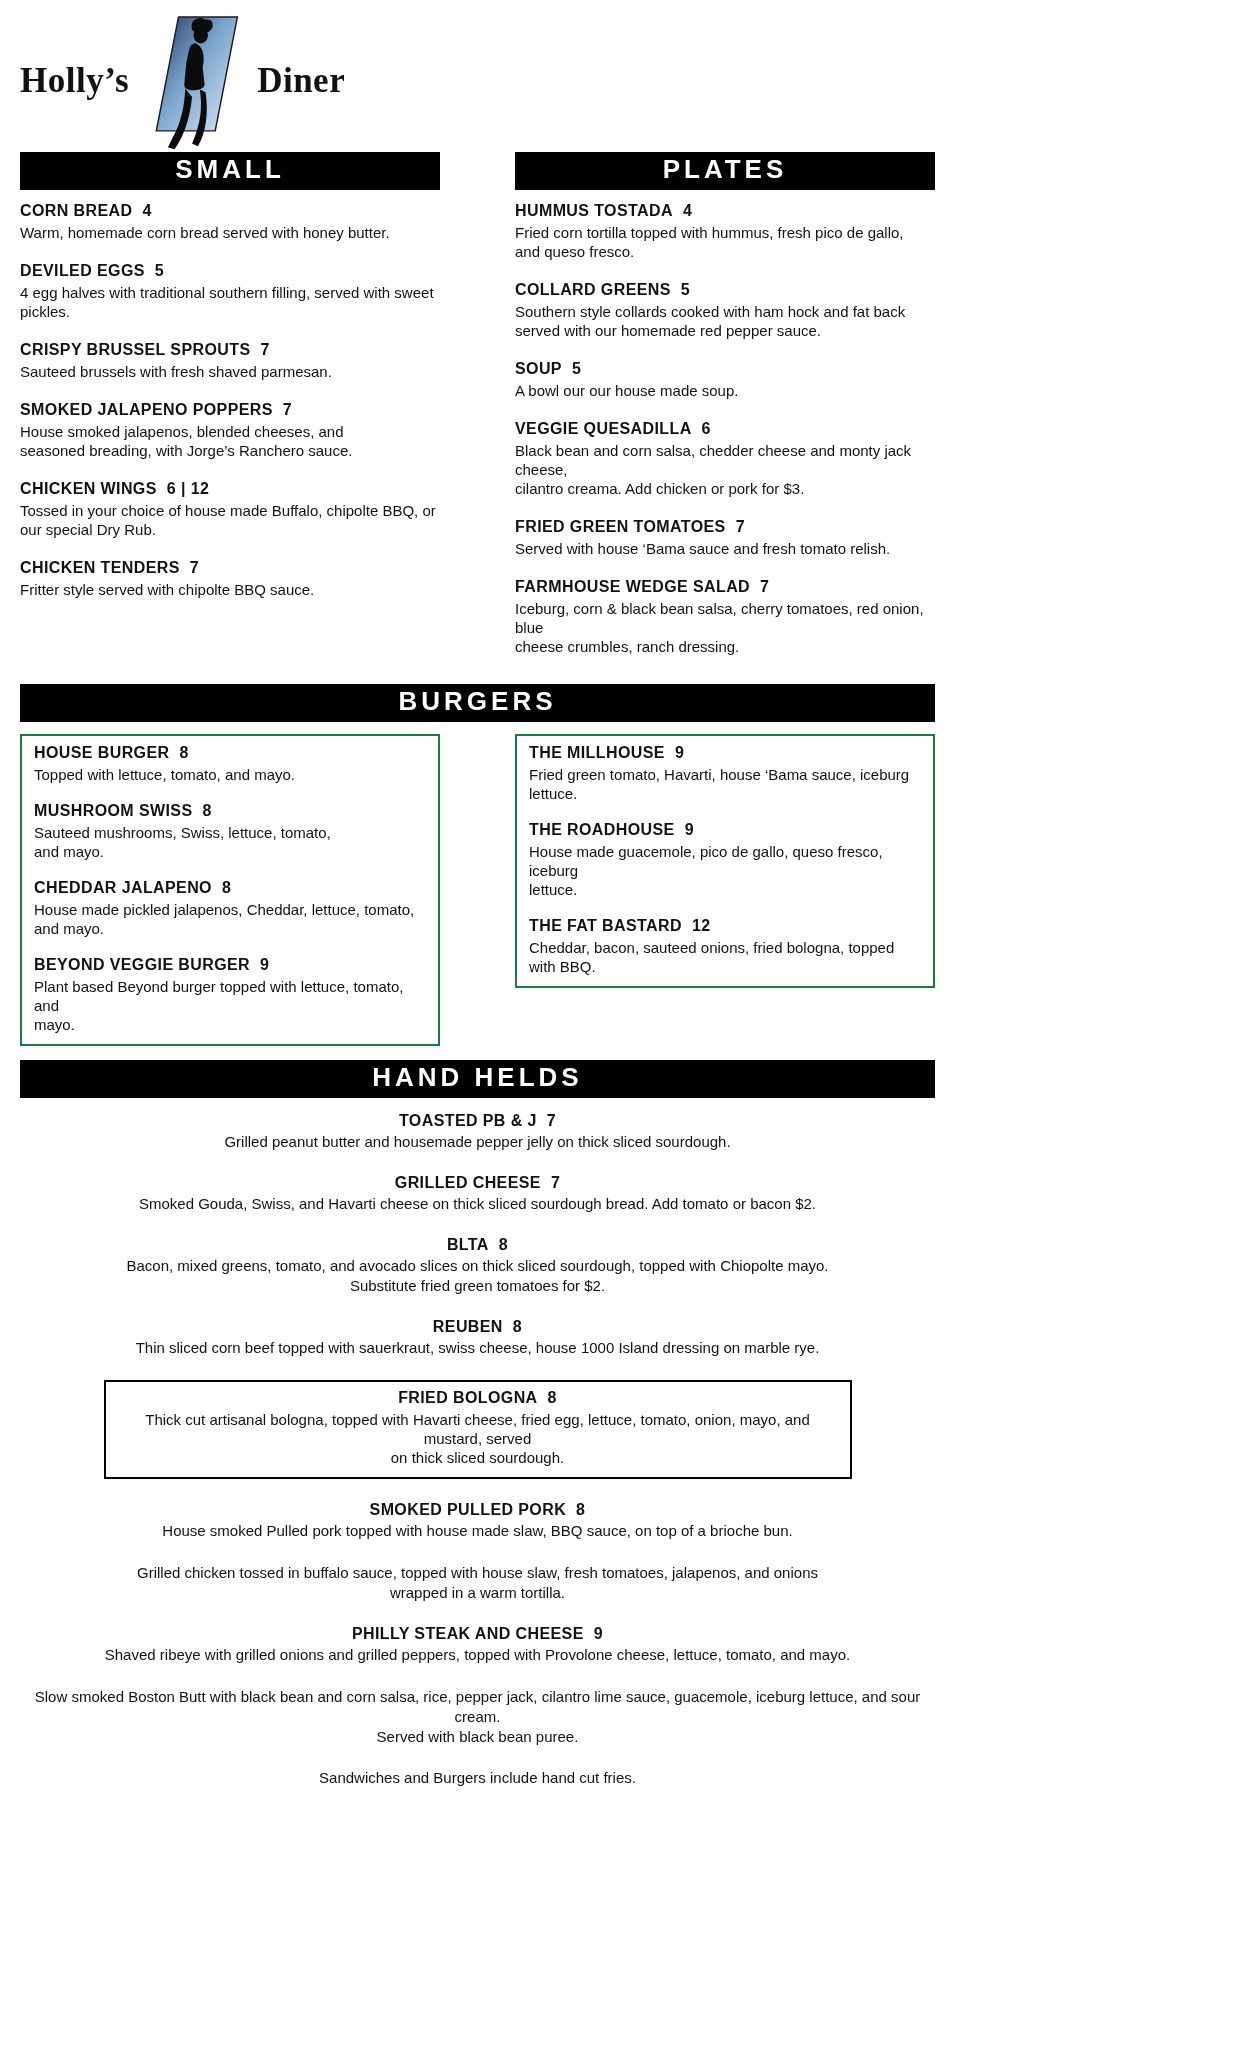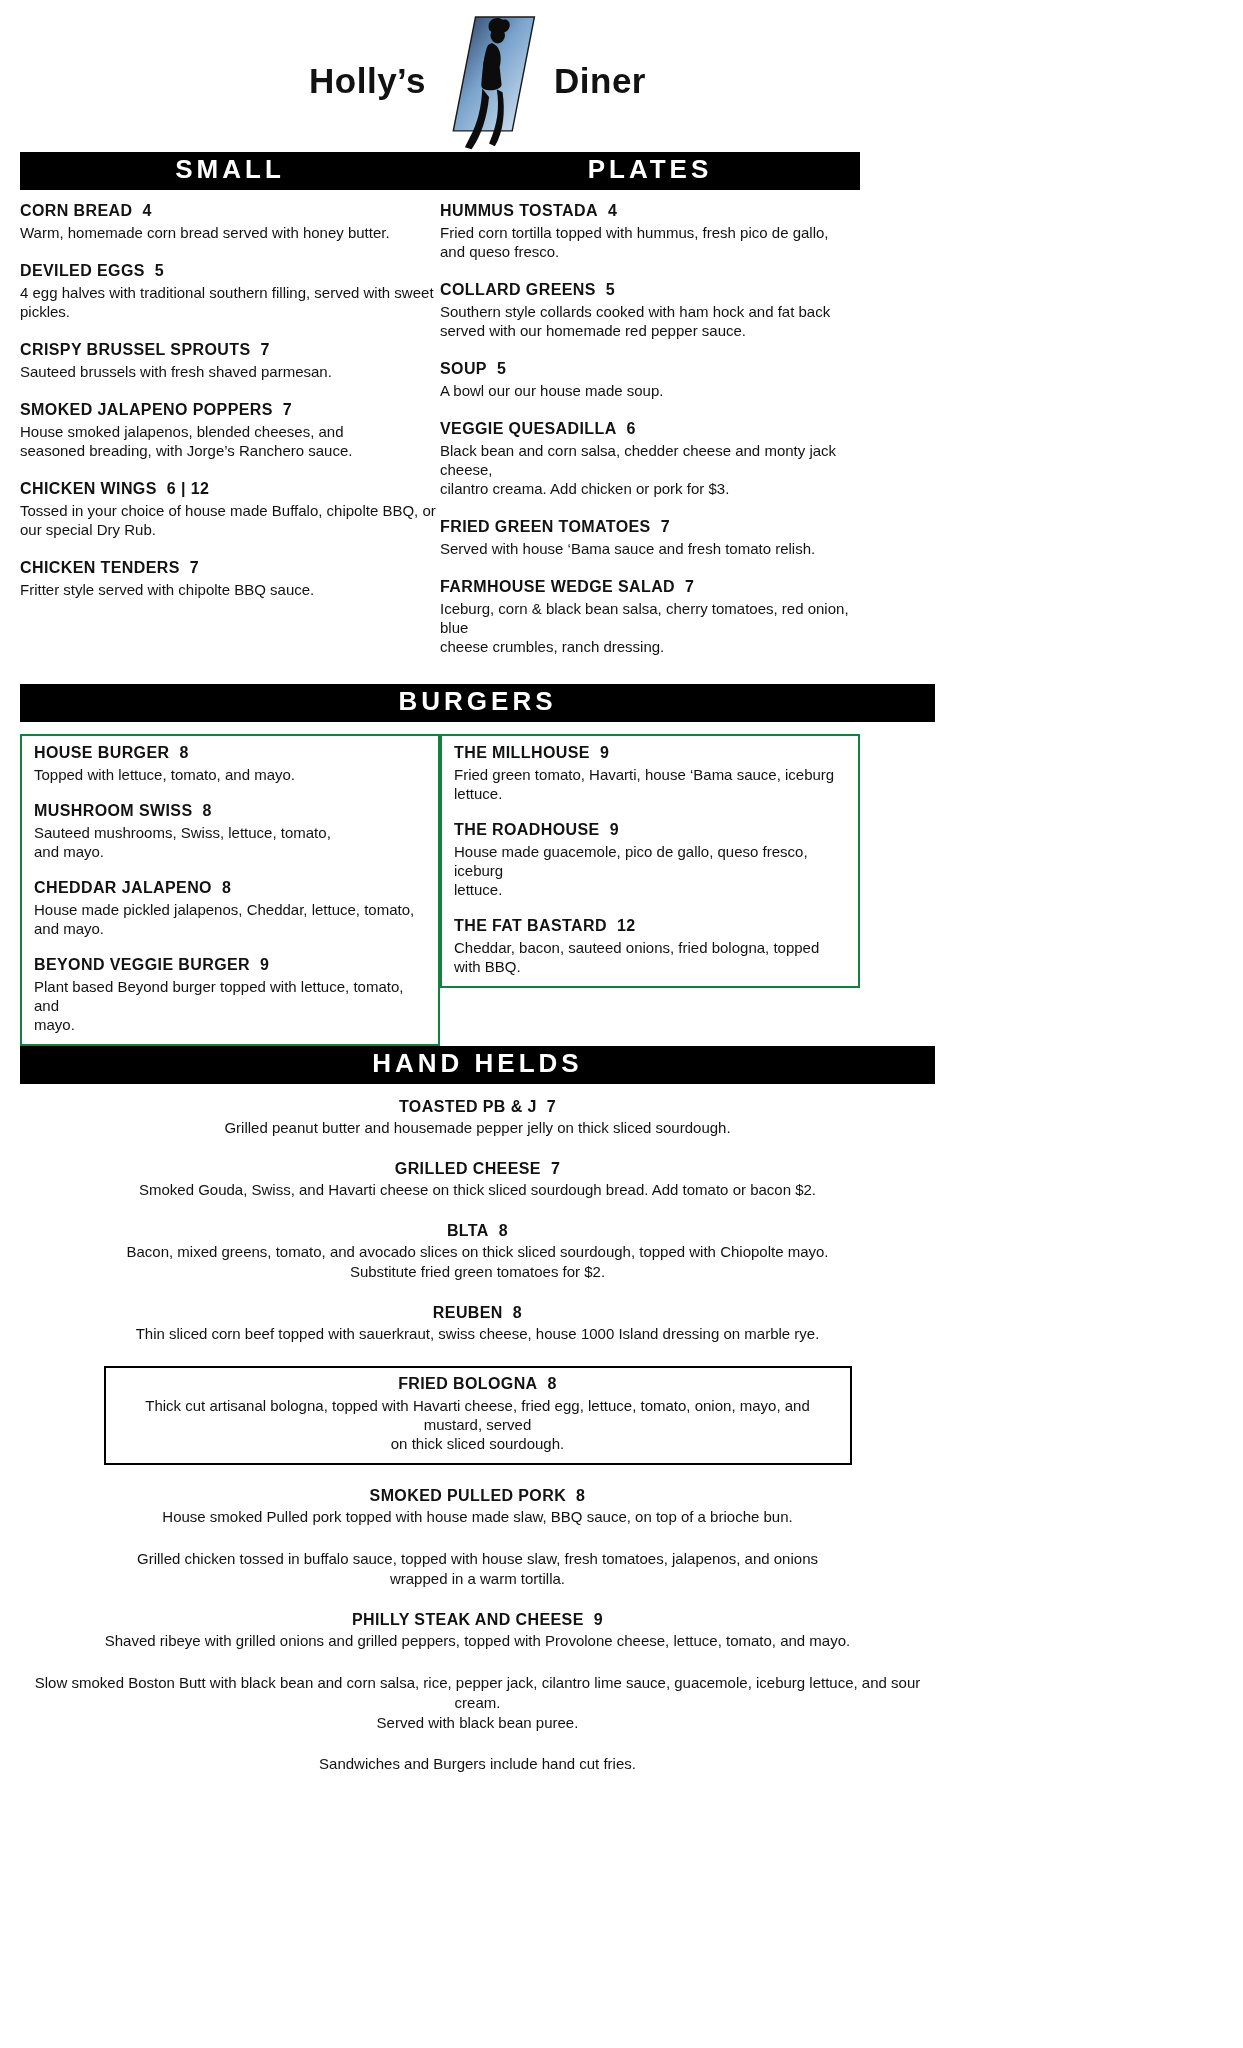--- a/index.html
+++ b/index.html
@@ -8,55 +8,56 @@
     width: 1243px;
     height: 2048px;
     background: #ffffff;
     color: #121212;
     font-family: "Liberation Sans", "DejaVu Sans", sans-serif;
   }
   .page { width: 915px; margin: 0 0 0 20px; padding-top: 10px; }
 
   
   .header {
-    display: flex; justify-content: center; align-items: center;
+    display: flex; align-items: center;
     height: 142px;
+    font-family: Liberation Serif, serif;
   }
   .title-word { font-size: 35px; font-weight: bold; letter-spacing: 0.5px; }
   .logo { margin: 0 14px; position: relative; top: 4px; }
   .logo svg { display: block; }
 
   
   .banner {
     background: #000000; color: #ffffff;
     text-align: center; font-weight: bold;
     font-size: 26px; letter-spacing: 4px;
     padding: 2px 0 5px 0;
   }
   .banner.full { margin-top: 8px; }
 
   
-  .two-col { display: flex; }
+  .two-col { display: flex; gap: 75px; }
   .col { width: 420px; }
   .col .banner { margin-bottom: 12px; }
 
   
   .item { margin-bottom: 20px; }
   .item-head { font-weight: bold; font-size: 16px; letter-spacing: 0.4px; margin-bottom: 3px; }
   .price { margin-left: 10px; }
   .desc { font-size: 15px; line-height: 19px; white-space: pre-line; }
 
   
   .boxes { margin-top: 12px; align-items: flex-start; }
   .box { width: 420px; border: 2px solid #15803d; padding: 8px 12px 4px 12px; box-sizing: border-box; }
   .box .item { margin-bottom: 18px; }
   .box .item:last-child { margin-bottom: 6px; }
 
   
-  .handhelds { text-align: center; }
+  .handhelds { margin-top: 14px; text-align: center; }
   .handhelds .banner { margin-bottom: 14px; }
   .hh-item { margin-bottom: 22px; }
   .hh-item .item-head { margin-bottom: 2px; }
   .hh-item .desc { line-height: 20px; }
   .boxed-item {
     border: 2px solid #000; width: 748px; margin: 0 auto 22px auto;
     padding: 7px 14px 10px 14px; box-sizing: border-box;
   }
   .footer-note { text-align: center; font-size: 15px; margin: 0; }
 </style>

